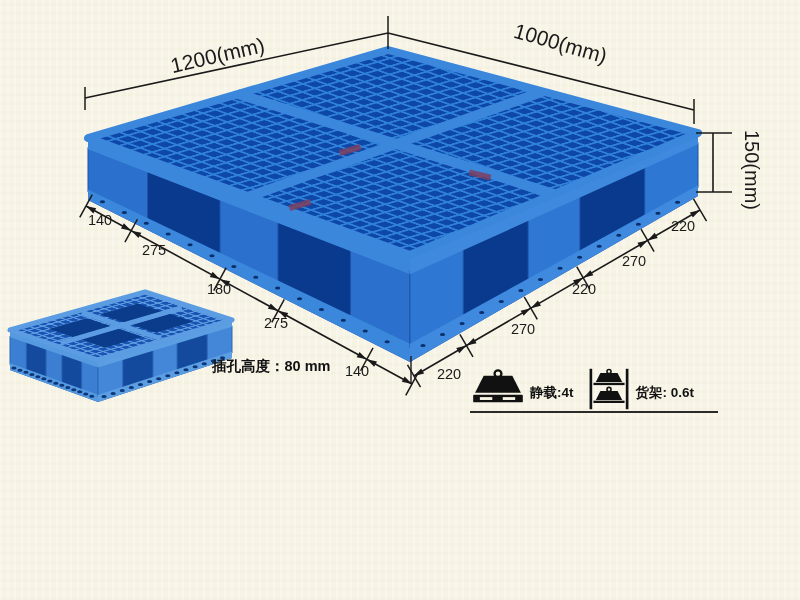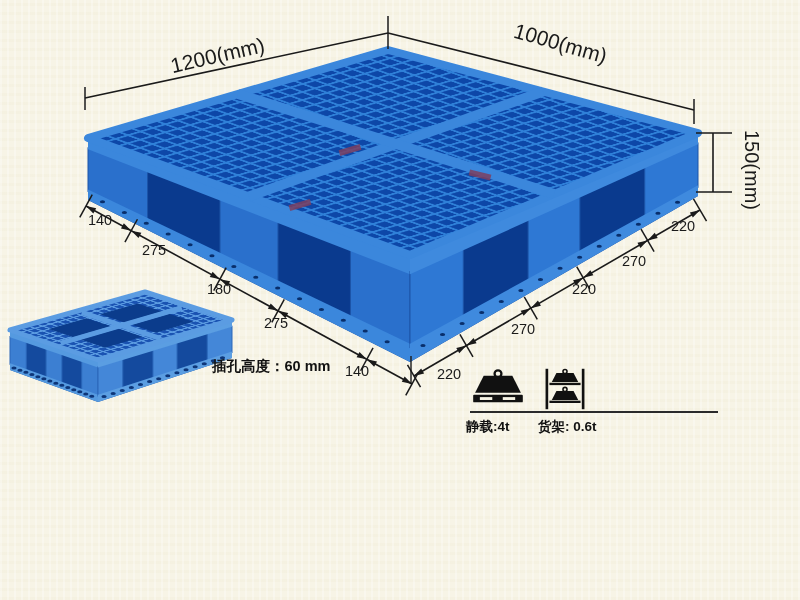--- a/index.html
+++ b/index.html
@@ -8,21 +8,21 @@
     background-color:#f7f4e6;
     background-image:repeating-linear-gradient(90deg, rgba(255,255,255,.30) 0 2px, rgba(0,0,0,0) 2px 7px),
                      repeating-linear-gradient(0deg, rgba(238,233,210,.25) 0 3px, rgba(0,0,0,0) 3px 9px);
     font-family:"Liberation Sans",sans-serif;color:#111;
   }
   #scene{position:absolute;left:0;top:0;}
   .specs{position:absolute;left:212px;top:354px;font-size:14.5px;font-weight:700;line-height:25px;color:#121212;}
   .spec-line{white-space:nowrap;}
   .load-block{position:absolute;left:466px;top:368px;width:262px;}
   .load-figures{display:flex;align-items:flex-end;gap:8px;}
-  .load-figure{display:flex;flex-direction:column;align-items:flex-start;}
+  .load-figure{display:flex;flex-direction:row;align-items:center;}
   .ground-line{position:absolute;left:4px;top:43px;width:248px;border-top:2px solid #2a2a2a;}
   .load-caption{margin-top:8px;font-size:13.5px;font-weight:700;white-space:nowrap;color:#121212;}
   .spec-table{
     position:absolute;left:57px;top:454px;width:680px;
     border-collapse:collapse;table-layout:fixed;text-align:center;
     border:4px solid #000;
   }
   .spec-table td,.spec-table th{border:3px solid #000;padding:0;}
   .spec-table .title-cell{background:#d7e9f4;height:37px;font-size:24px;font-weight:700;letter-spacing:2px;}
   .spec-table th{background:#f4f1e7;height:34px;font-size:21px;font-weight:700;}
@@ -195,21 +195,21 @@
         <text x="560" y="45" font-size="21" text-anchor="middle" dominant-baseline="middle" fill="#1a1a1a" transform="rotate(16 560 45)">1000(mm)</text>
         <line x1="713" y1="133" x2="713" y2="192" stroke="#1a1a1a" stroke-width="1.6"></line>
         <line x1="696" y1="133" x2="732" y2="133" stroke="#1a1a1a" stroke-width="1.6"></line>
         <line x1="696" y1="192" x2="732" y2="192" stroke="#1a1a1a" stroke-width="1.6"></line>
         <text x="750" y="170" font-size="20" text-anchor="middle" dominant-baseline="middle" fill="#1a1a1a" transform="rotate(90 750 170)">150(mm)</text>
         <line x1="411" y1="356" x2="411" y2="384" stroke="#1a1a1a" stroke-width="1.4"></line>
       </g>
   </svg>
 
   <div class="specs">
-    <div class="spec-line">插孔高度：60 mm</div>
+    <div class="spec-line">插孔高度：80 mm</div>
   </div>
 
   <div class="load-block">
     <div class="ground-line"></div>
     <div class="load-figures">
       <div class="load-figure">
         <svg width="64" height="42" viewBox="0 0 64 44">
           <circle cx="32" cy="6" r="3.6" fill="none" stroke="#111" stroke-width="2.4"></circle>
           <path d="M17 8 H47 L56 26 H8 Z" fill="#111"></path>
           <rect x="6" y="28" width="52" height="8" rx="1" fill="#111"></rect>

